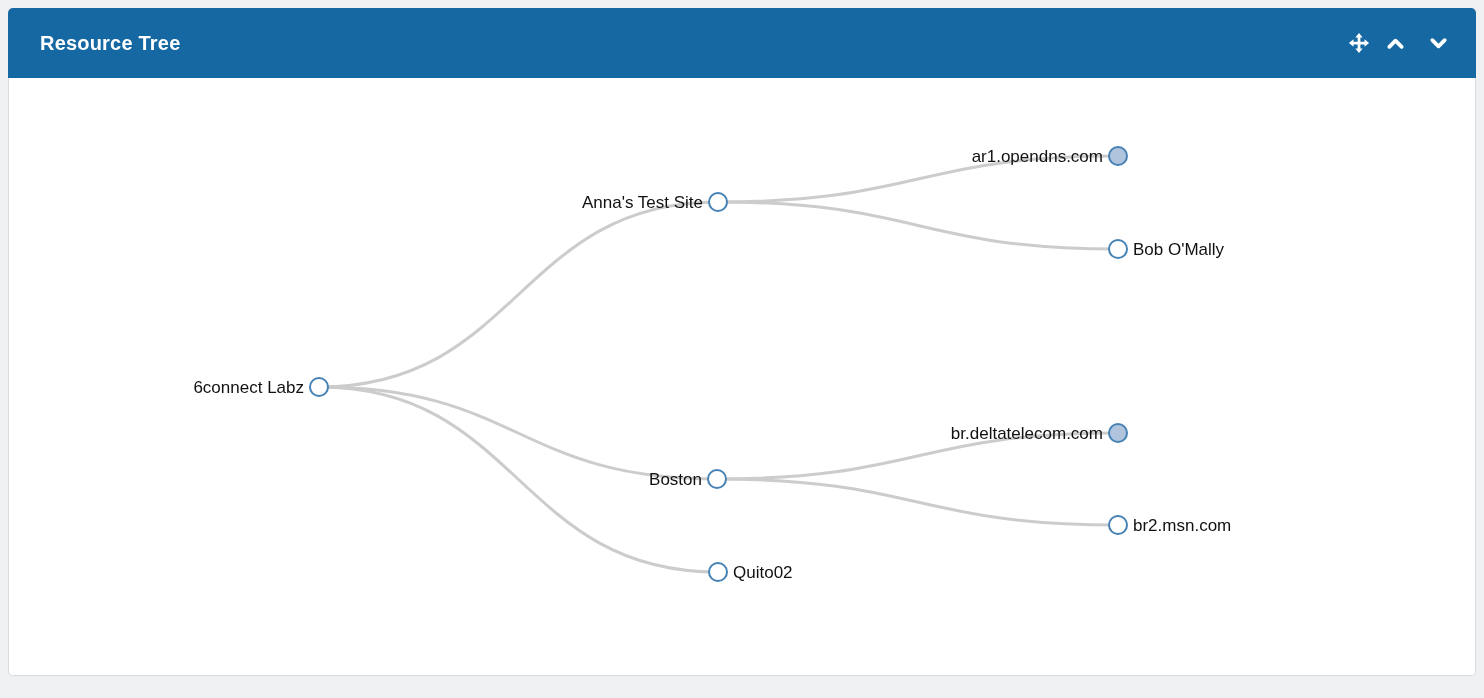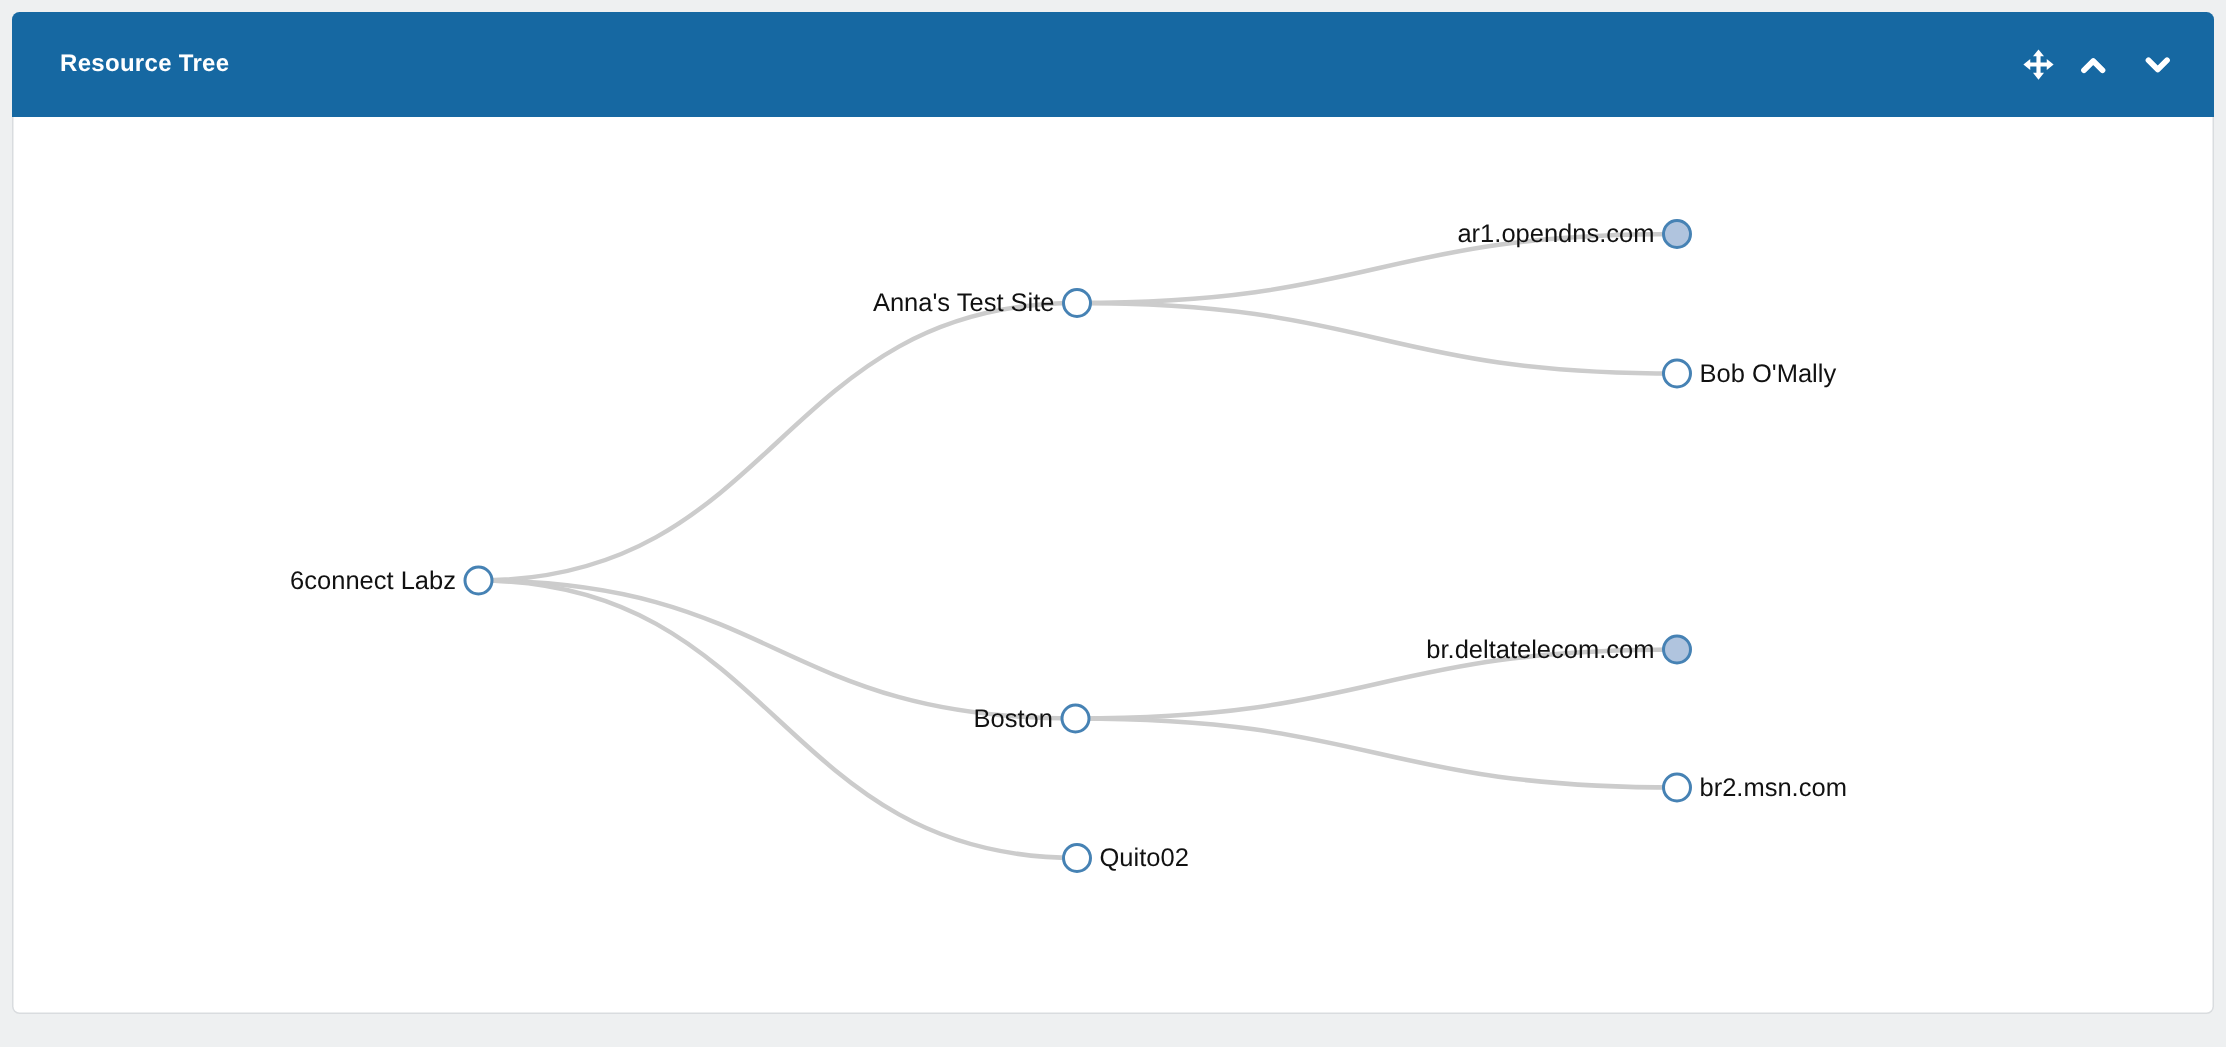--- a/index.html
+++ b/index.html
@@ -23,21 +23,21 @@
   .panel-header {
     height: 70px;
     background: var(--header-bg, #1668a2);
     border-radius: 5px 5px 0 0;
     display: flex;
     align-items: center;
     padding: 0 28px 0 32px;
   }
   .panel-title {
     color: #ffffff;
-    font-size: 16px;
+    font-size: 20px;
     font-weight: bold;
     letter-spacing: 0.2px;
   }
   .header-icons {
     margin-left: auto;
     display: flex;
     align-items: center;
   }
   .header-icon {
     display: inline-flex;

